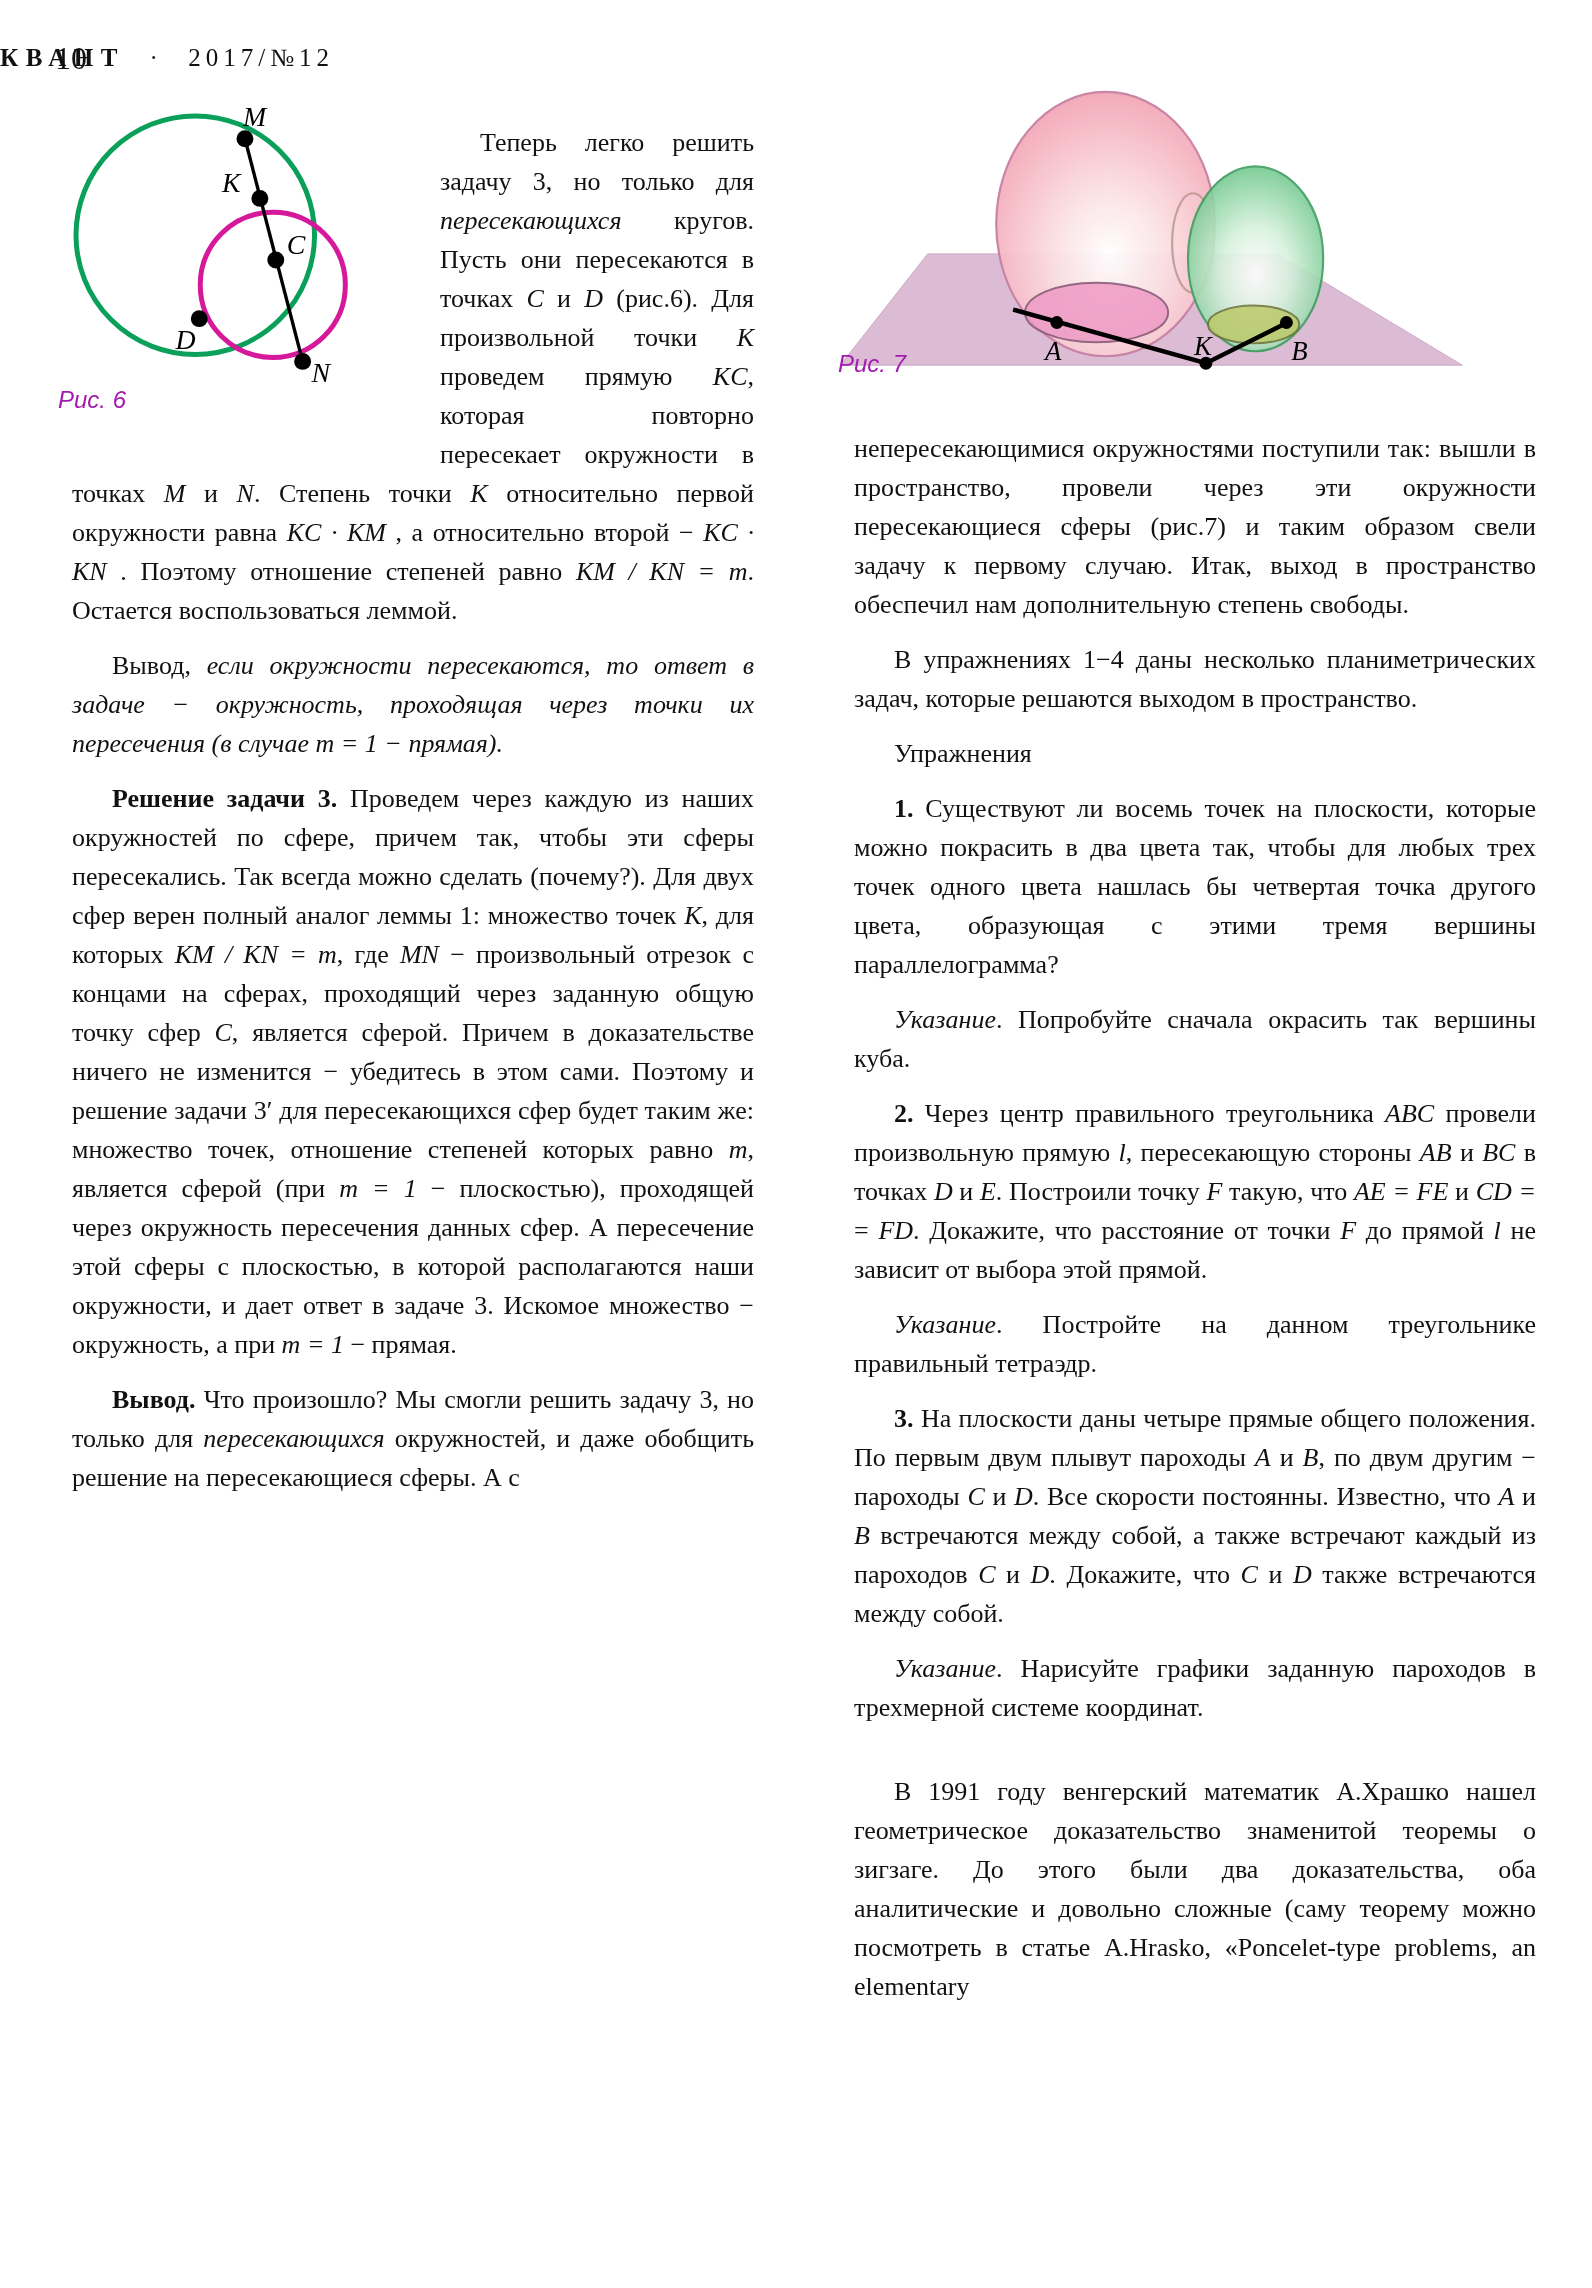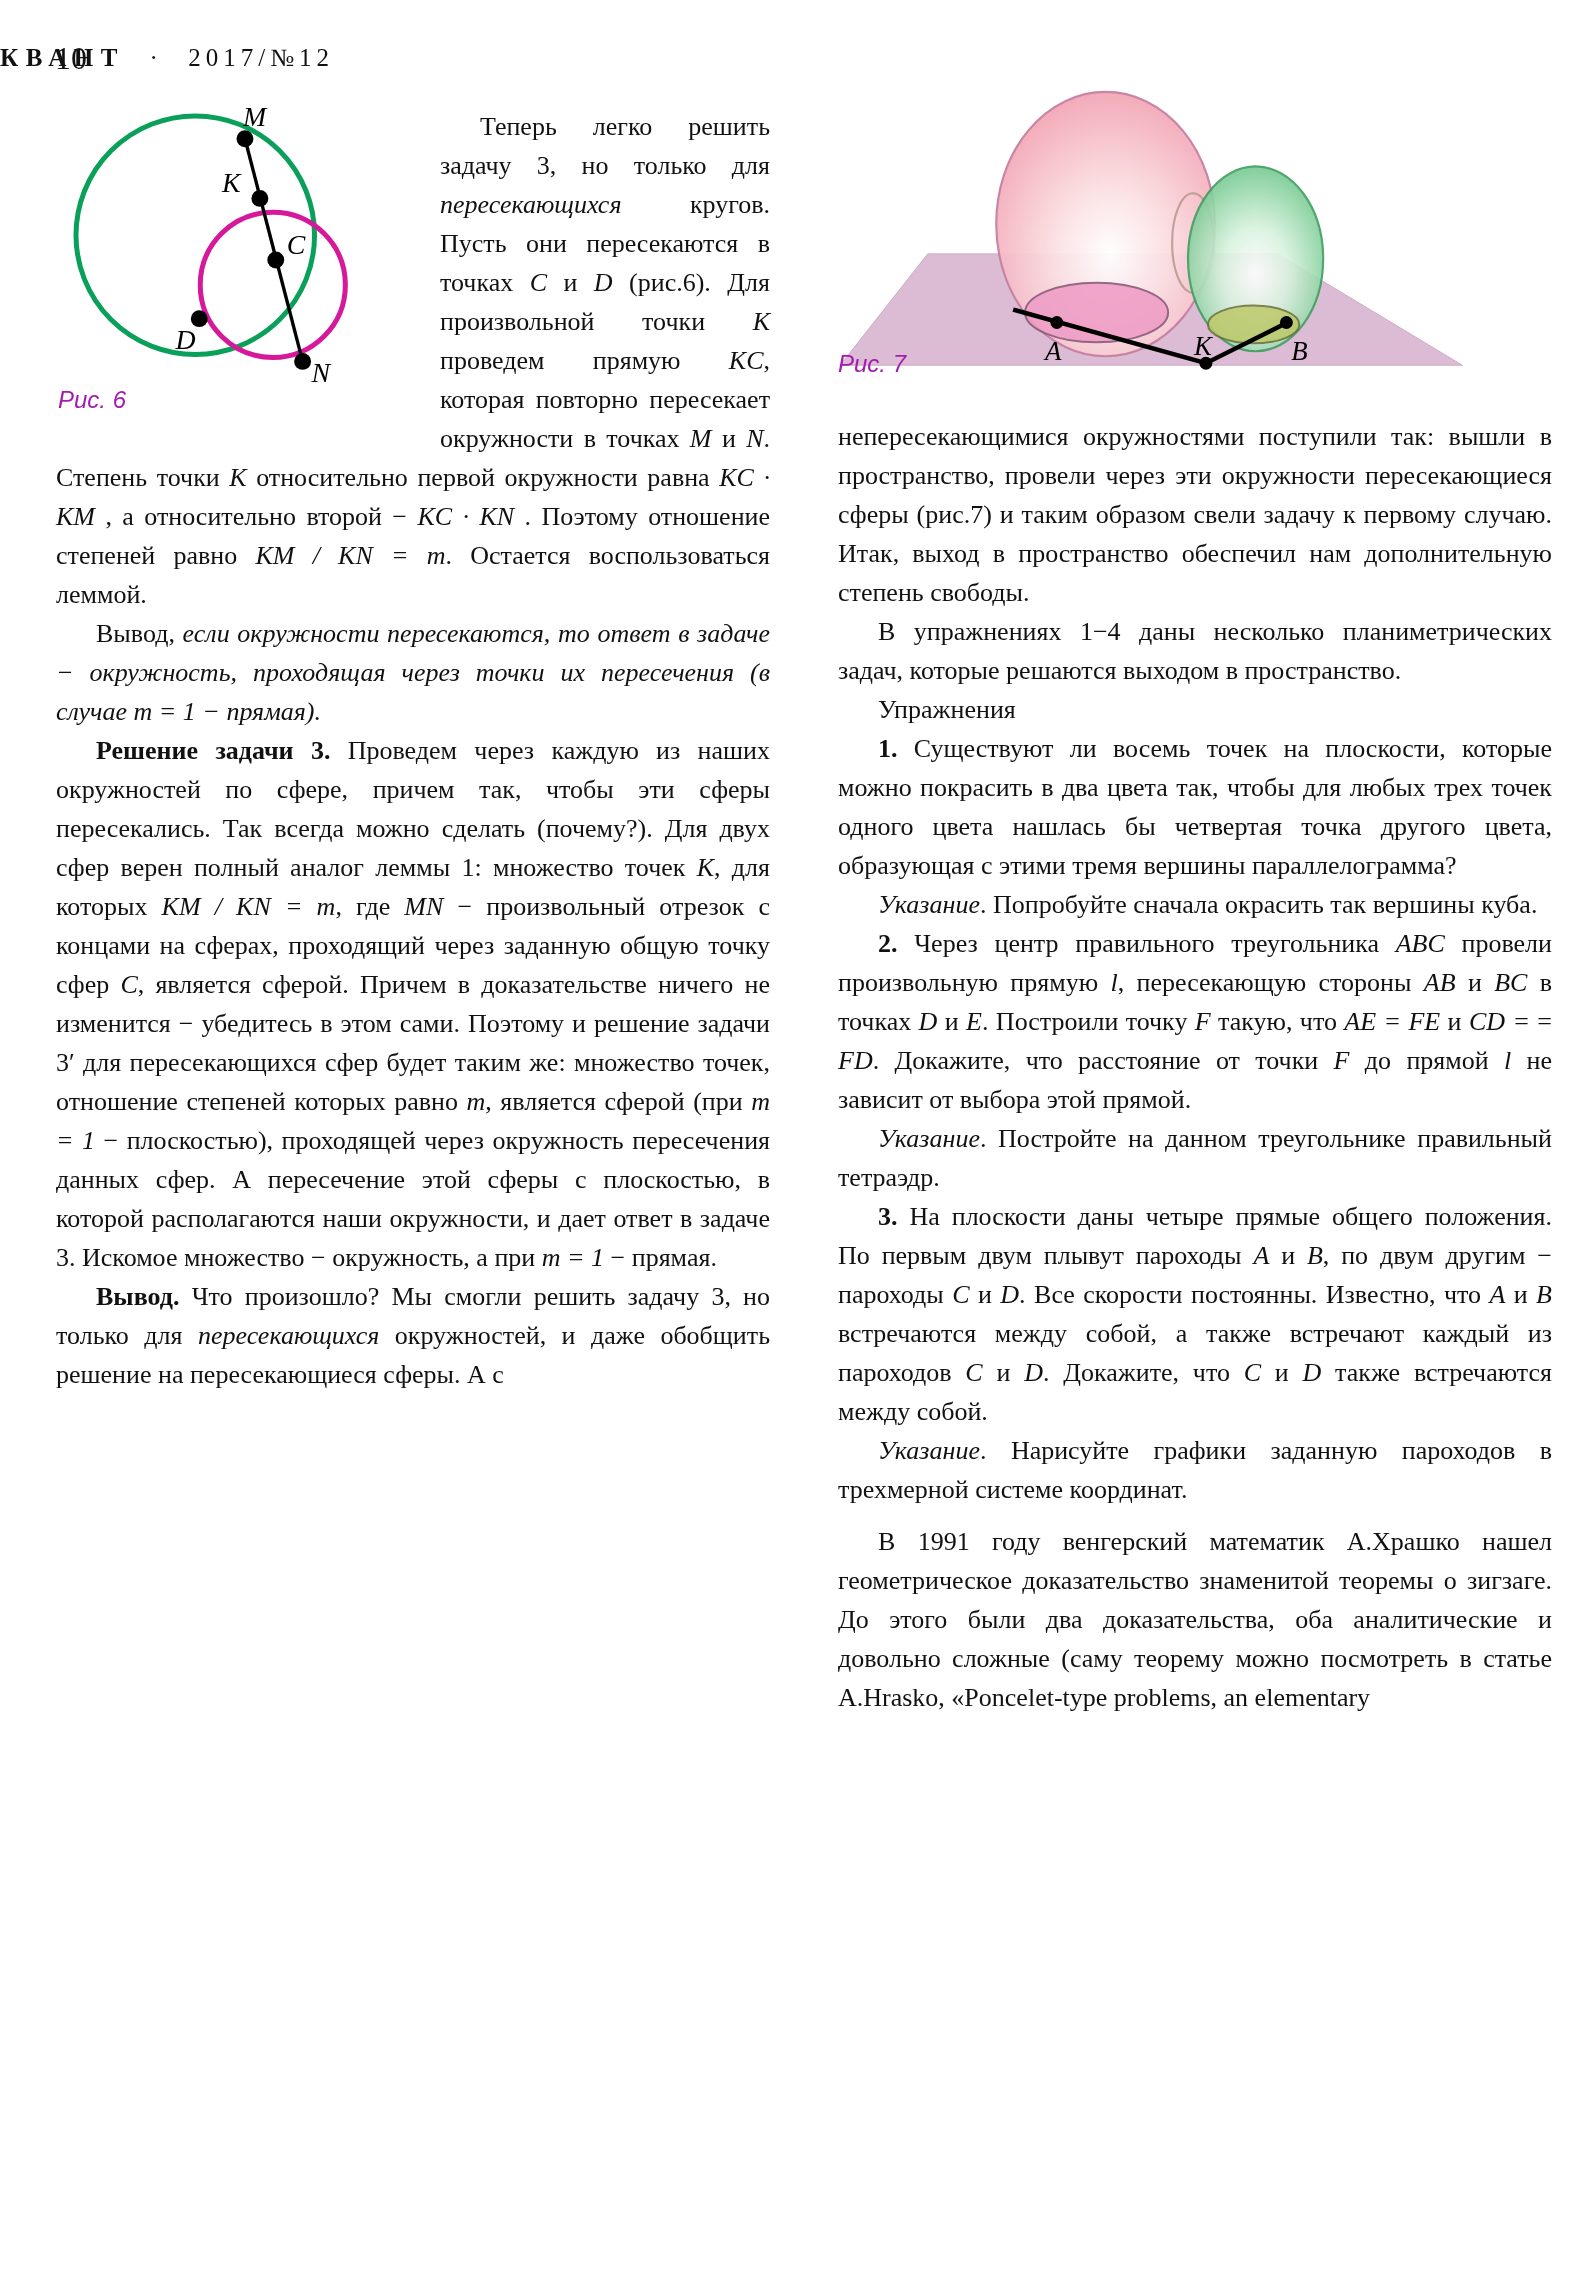--- a/index.html
+++ b/index.html
@@ -66,21 +66,21 @@
     font-size: 26px;
     line-height: 39px;
     text-align: justify;
     text-justify: inter-word;
     hyphens: none;
   }
   .col-left  { left: 56px;  }
   .col-right { left: 838px; }
 
   .col p {
-    margin: 0;
+    margin: 16px;
     text-indent: 40px;
   }
   .col p.noindent { text-indent: 0; }
 
   i, .it { font-style: italic; }
   b, .bd { font-weight: bold; }
   .math { font-style: italic; font-family: "Liberation Serif", serif; }
 
   
   .fig6-wrap {

